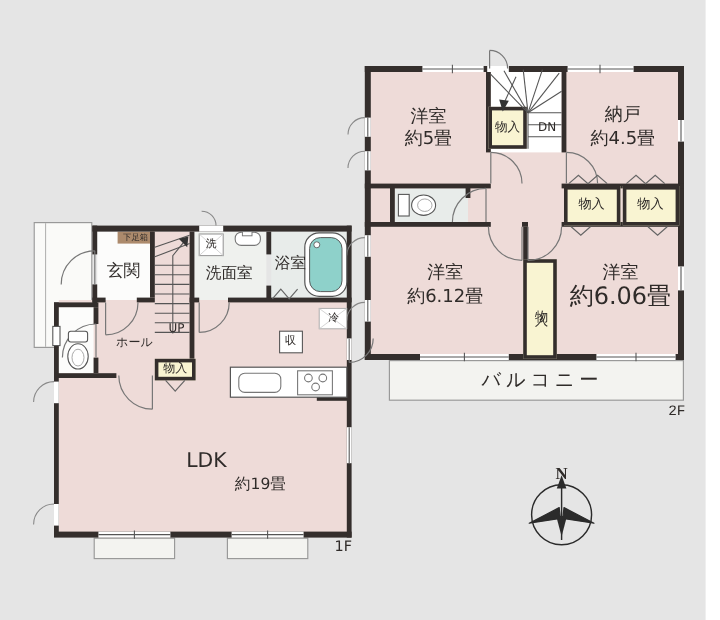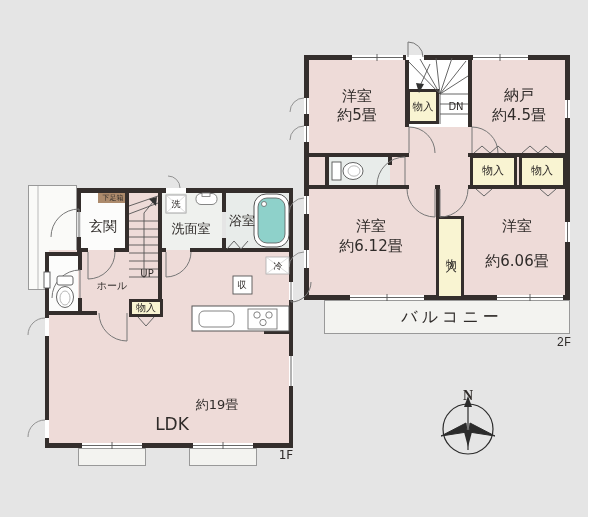--- a/index.html
+++ b/index.html
@@ -253,32 +253,32 @@
   <div class="l" style="left:519px;top:96px;font-size:15px;">納戸</div>
   <div class="l" style="left:519px;top:116px;font-size:15px;text-align:center;">約4.5畳</div>
   <div class="l" style="left:423px;top:106px;font-size:10.5px;">物入</div>
   <div class="l" style="left:456px;top:107px;font-size:10px;">DN</div>
   <div class="l" style="left:493px;top:171px;font-size:11px;">物入</div>
   <div class="l" style="left:542px;top:171px;font-size:11px;">物入</div>
   <div class="l" style="left:371px;top:227px;font-size:15px;">洋室</div>
   <div class="l" style="left:371px;top:247px;font-size:15px;text-align:right;">約6.12畳</div>
   <div class="l vert" style="left:450px;top:252px;font-size:11px;">物入</div>
   <div class="l" style="left:517px;top:227px;font-size:15px;">洋室</div>
-  <div class="l" style="left:517px;top:262px;font-size:15px;">約6.06畳</div>
+  <div class="l" style="left:517px;top:247px;font-size:20px;">約6.06畳</div>
   <div class="l" style="left:452px;top:317px;font-size:16px;letter-spacing:4px;">バルコニー</div>
   <div class="l" style="left:564px;top:344px;font-size:12px;font-family:Liberation Mono, monospace;">2F</div>
 
   <div class="l" style="left:113px;top:198px;font-size:7px;text-align:right;">下足箱</div>
   <div class="l" style="left:103px;top:226px;font-size:14px;">玄関</div>
   <div class="l" style="left:176px;top:204px;font-size:9px;">洗</div>
   <div class="l" style="left:191px;top:229px;font-size:13px;">洗面室</div>
   <div class="l" style="left:242px;top:221px;font-size:13px;">浴室</div>
   <div class="l" style="left:112px;top:286px;font-size:10px;">ホール</div>
   <div class="l" style="left:147px;top:274px;font-size:10px;">UP</div>
   <div class="l" style="left:146px;top:308px;font-size:10px;">物入</div>
   <div class="l" style="left:278px;top:266px;font-size:9px;">冷</div>
   <div class="l" style="left:242px;top:285px;font-size:9.5px;">収</div>
-  <div class="l" style="left:172px;top:385px;font-size:17px;margin-top:40px;">LDK</div>
+  <div class="l" style="left:172px;top:385px;font-size:17px;">LDK</div>
   <div class="l" style="left:172px;top:405px;font-size:13px;margin-left:45px;">約19畳</div>
   <div class="l" style="left:286px;top:456px;font-size:12px;">1F</div>
 
   <div class="l serifN" style="left:468px;top:396px;font-size:14px;">N</div>
 </div>
 
 </body></html>

